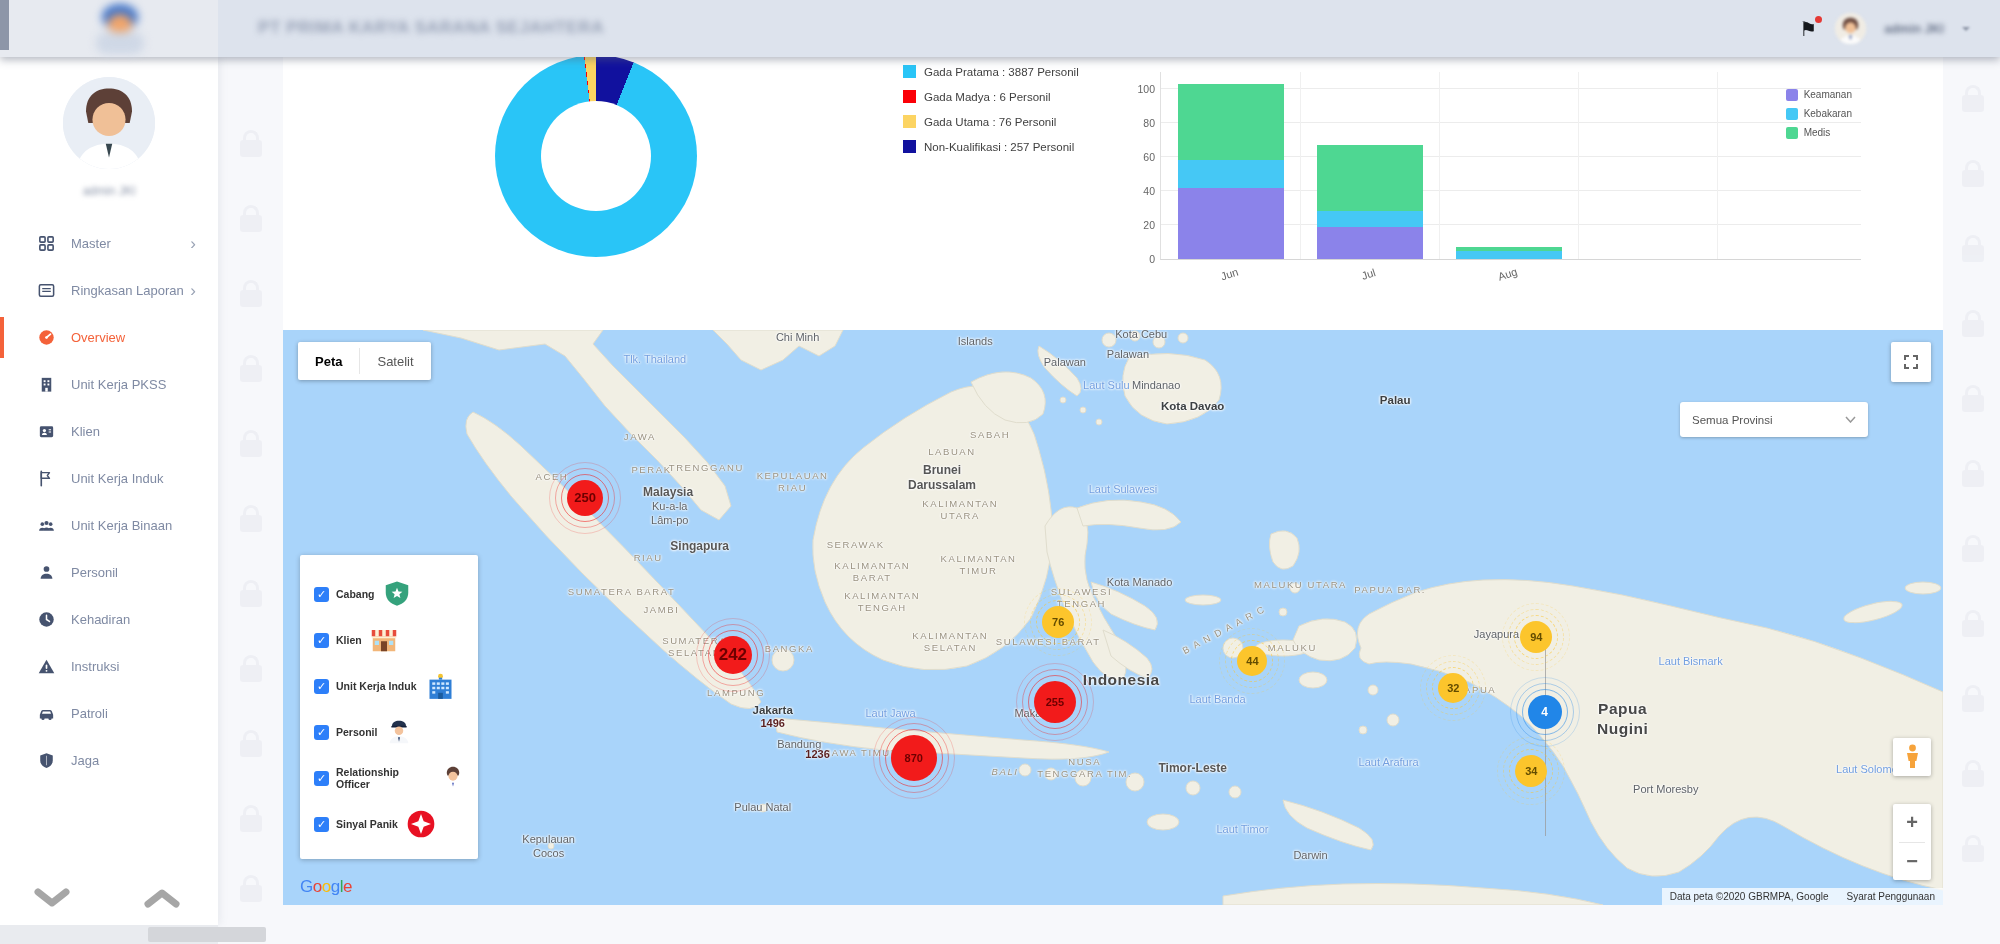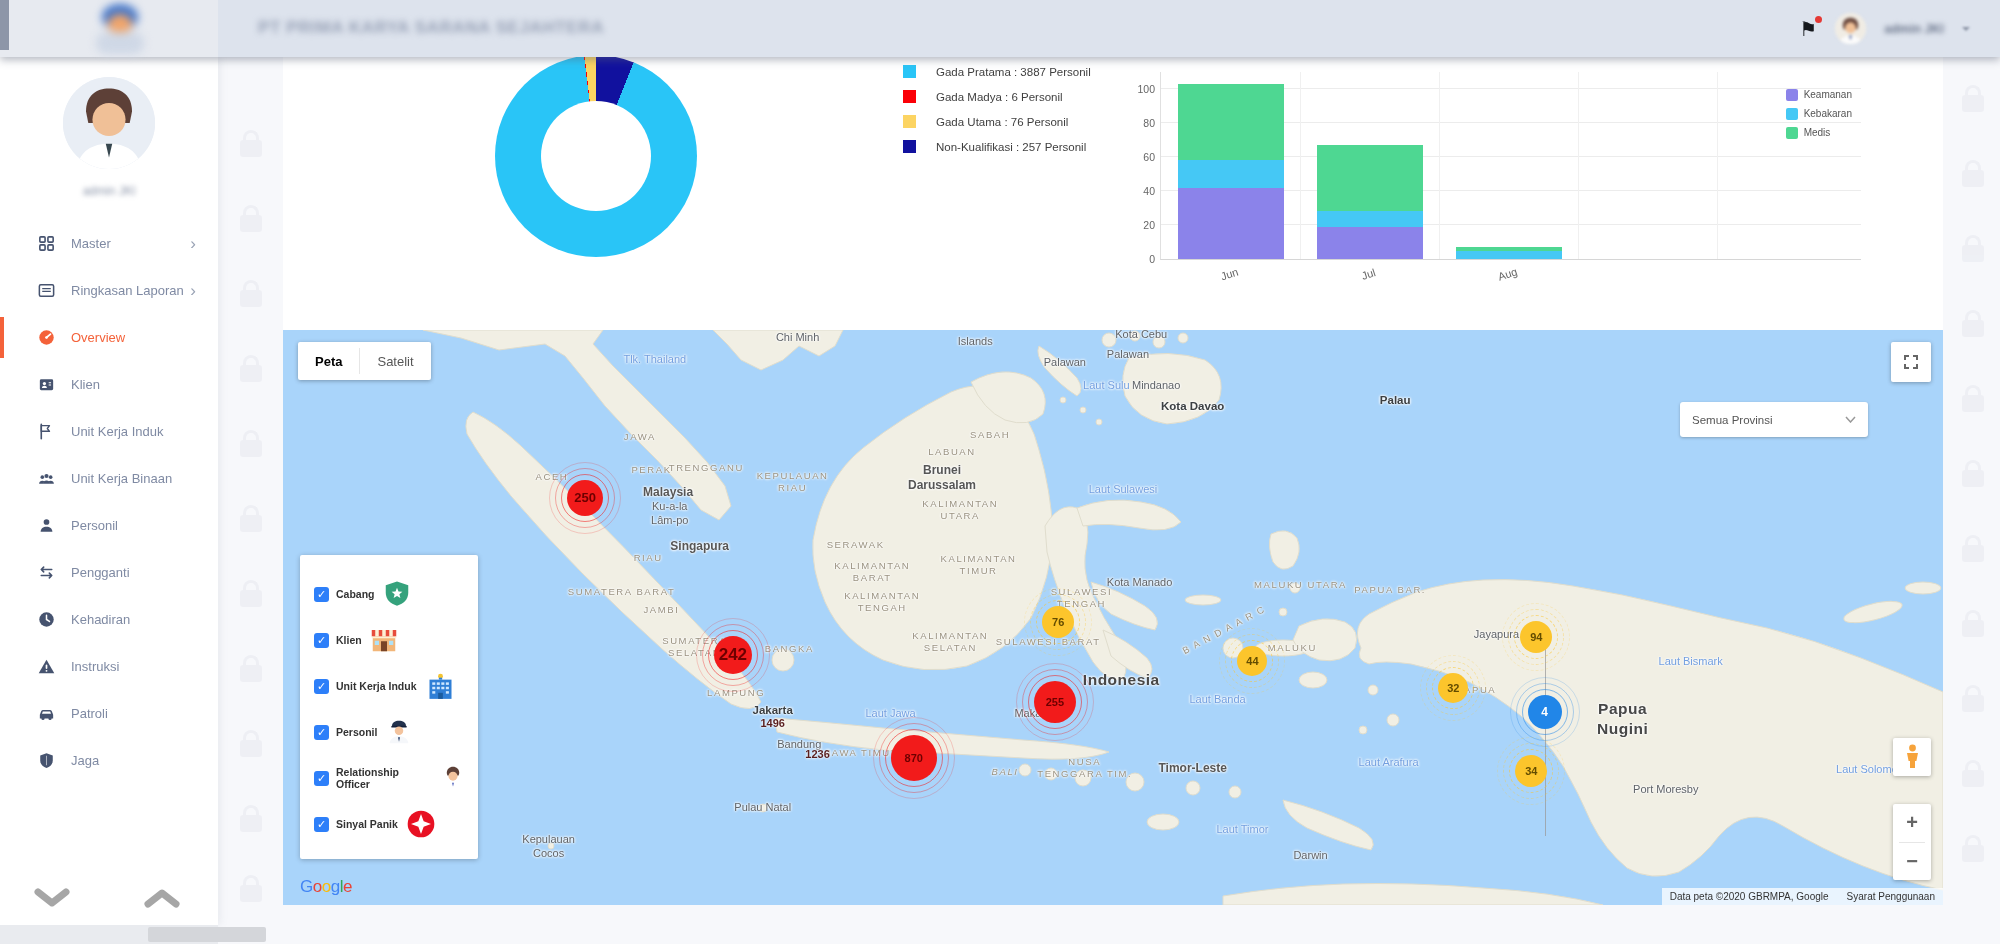--- a/index.html
+++ b/index.html
@@ -46,21 +46,21 @@
   .wm-lock::before{content:"";position:absolute;width:10px;height:10px;border:3.5px solid #e7e9f0;border-bottom:none;border-radius:8px 8px 0 0;top:-10px;left:2.5px;}
 
   
   .main-card{position:absolute;left:283px;top:57px;width:1660px;height:848px;background:#fff;z-index:10;}
   .charts-row{position:relative;width:100%;height:273px;background:#fff;}
 
   
   .donut-chart{position:absolute;left:212px;top:-2px;width:202px;height:202px;border-radius:50%;}
   .donut-chart::after{content:"";position:absolute;inset:46px;background:#fff;border-radius:50%;}
   .donut-legend{position:absolute;left:620px;top:2px;}
-  .dl-row{display:flex;align-items:center;height:25px;gap:20px;}
+  .dl-row{display:flex;align-items:center;height:25px;gap:8px;}
   .dl-swatch{width:13px;height:13px;flex:0 0 auto;}
   .dl-label{font-size:11.5px;color:#3f3f3f;}
 
   
   .bar-wrap{position:absolute;left:877px;top:15px;width:700px;height:235px;}
   .bar-plot{position:absolute;left:0;top:0;width:700px;height:187px;border-left:1px solid #e0e0e0;border-bottom:1px solid #d6d6d6;}
   .hgrid{position:absolute;left:0;width:100%;height:1px;background:#ececec;}
   .vgrid{position:absolute;top:0;bottom:0;width:1px;background:#f0f0f0;}
   .ytick{position:absolute;width:34px;text-align:right;font-size:10.5px;color:#666;transform:translateY(6px);}
   .bar-stack{position:absolute;bottom:0;width:106px;}
@@ -215,20 +215,35 @@
               <circle cx="10" cy="10" r="7.6" fill="currentColor"></circle>
               <path d="M10 10L14.2 6.4" stroke="#fff" stroke-width="1.8" stroke-linecap="round"></path>
               <circle cx="10" cy="10" r="1.4" fill="#fff"></circle>
             </svg>
           </span>
           <span class="mi-label">Overview</span>
         </div>
         <div class="menu-item">
           <span class="mi-icon">
             <svg viewBox="0 0 20 20" width="100%" height="100%">
+              <rect x="5" y="3" width="10" height="14.5" fill="currentColor"></rect>
+              <g fill="#fff">
+                <rect x="7" y="5.5" width="2" height="2"></rect>
+                <rect x="11" y="5.5" width="2" height="2"></rect>
+                <rect x="7" y="9" width="2" height="2"></rect>
+                <rect x="11" y="9" width="2" height="2"></rect>
+                <rect x="8.7" y="13.5" width="2.6" height="4"></rect>
+              </g>
+            </svg>
+          </span>
+          <span class="mi-label">Unit Kerja PKSS</span>
+        </div>
+        <div class="menu-item">
+          <span class="mi-icon">
+            <svg viewBox="0 0 20 20" width="100%" height="100%">
               <rect x="3" y="4.5" width="14" height="11.5" rx="1.5" fill="currentColor"></rect>
               <circle cx="7.8" cy="9" r="1.7" fill="#fff"></circle>
               <path d="M5.2 13.6c0-1.5 1.2-2.4 2.6-2.4s2.6.9 2.6 2.4" fill="#fff"></path>
               <path d="M12.3 8.2h2.5M12.3 10.6h2.5" stroke="#fff" stroke-width="1.1"></path>
             </svg>
           </span>
           <span class="mi-label">Klien</span>
         </div>
         <div class="menu-item">
           <span class="mi-icon">
@@ -255,31 +270,20 @@
           <span class="mi-label">Unit Kerja Binaan</span>
         </div>
         <div class="menu-item">
           <span class="mi-icon">
             <svg viewBox="0 0 20 20" width="100%" height="100%">
               <circle cx="10" cy="6.3" r="3" fill="currentColor"></circle>
               <path d="M3.8 16.6c0-3.4 2.8-5.4 6.2-5.4s6.2 2 6.2 5.4z" fill="currentColor"></path>
             </svg>
           </span>
           <span class="mi-label">Personil</span>
-        </div>
-        <div class="menu-item">
-          <span class="mi-icon">
-            <svg viewBox="0 0 20 20" width="100%" height="100%">
-              <g fill="none" stroke="currentColor" stroke-width="1.7" stroke-linecap="round" stroke-linejoin="round">
-                <path d="M15.5 6.8h-11M7 4.3 4.5 6.8 7 9.3"></path>
-                <path d="M4.5 13.2h11M13 10.7l2.5 2.5-2.5 2.5"></path>
-              </g>
-            </svg>
-          </span>
-          <span class="mi-label">Pengganti</span>
         </div>
         <div class="menu-item">
           <span class="mi-icon">
             <svg viewBox="0 0 20 20" width="100%" height="100%">
               <circle cx="10" cy="10" r="7.6" fill="currentColor"></circle>
               <path d="M10 5.6V10l3.1 2.1" stroke="#fff" stroke-width="1.6" fill="none" stroke-linecap="round"></path>
             </svg>
           </span>
           <span class="mi-label">Kehadiran</span>
         </div>

